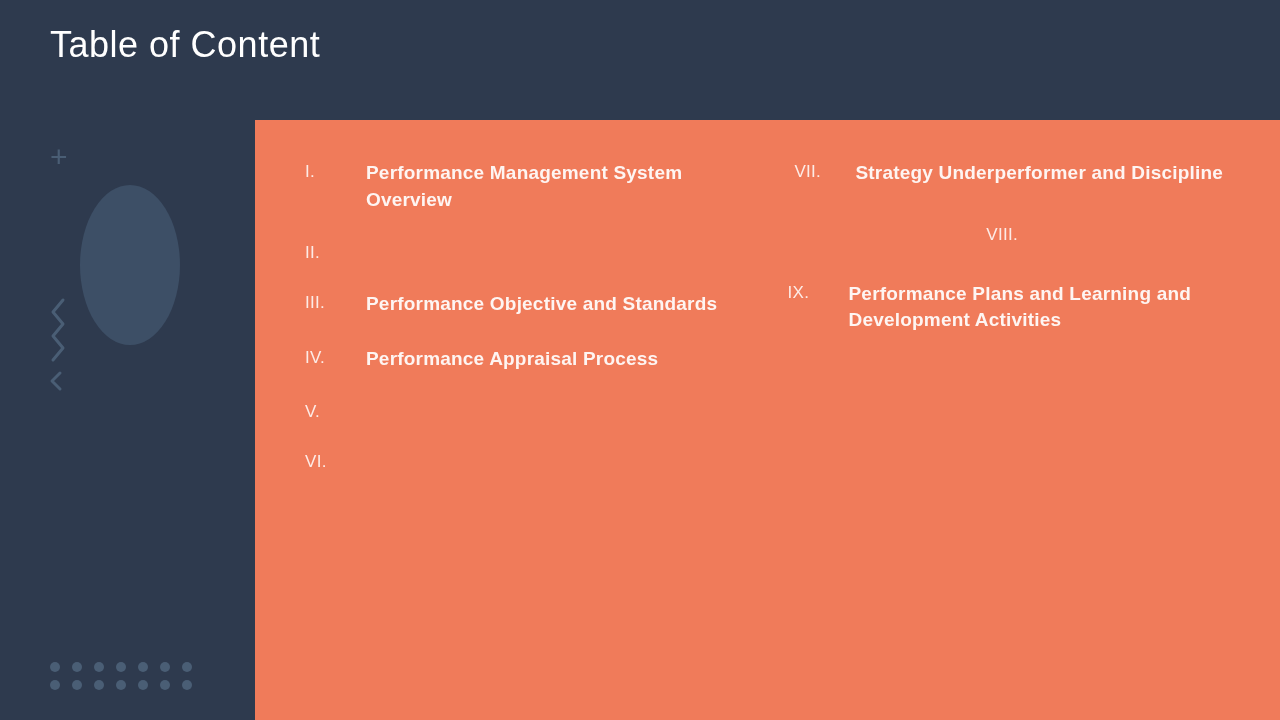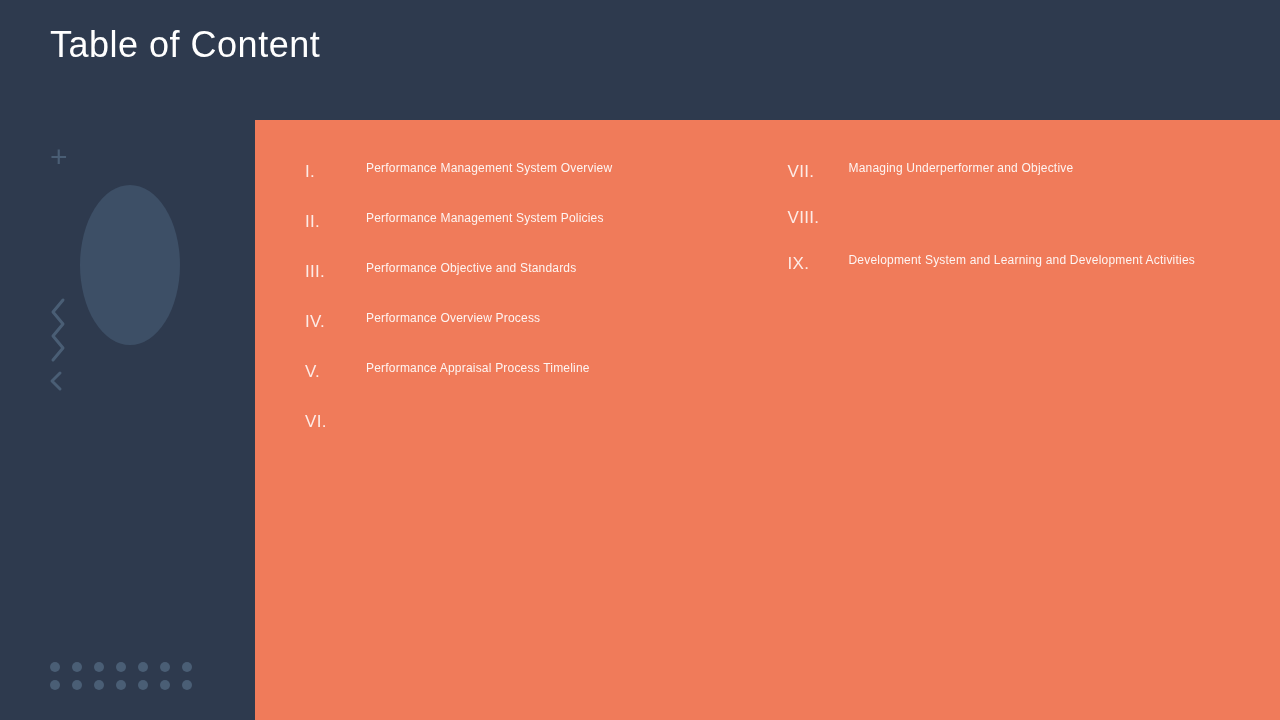--- a/index.html
+++ b/index.html
@@ -117,42 +117,43 @@
 
     .left-column {
       display: flex;
       flex-direction: column;
       gap: 28px;
     }
 
     .right-column {
       display: flex;
       flex-direction: column;
-      gap: 24px;
+      gap: 36px;
+      align-items: center;
     }
 
     .toc-item {
       display: flex;
       gap: 16px;
       align-items: flex-start;
     }
 
     .toc-number {
       font-size: 17px;
       color: rgba(255,255,255,0.85);
       font-weight: 400;
       min-width: 45px;
       padding-top: 2px;
       letter-spacing: 0.3px;
     }
 
     .toc-label {
-      font-size: 12px;
+      font-size: 19px;
       color: rgba(255,255,255,0.92);
-      font-weight: 400;
+      font-weight: 700;
       line-height: 1.4;
       letter-spacing: 0.2px;
     }
   </style>
 </head>
 <body>
 
 <div class="slide">
 
   <div class="title-area">
@@ -200,57 +201,55 @@
 
     <div class="left-column">
 
       <div class="toc-item">
         <span class="toc-number">I.</span>
         <span class="toc-label">Performance Management System Overview</span>
       </div>
 
       <div class="toc-item">
         <span class="toc-number">II.</span>
-        <span class="toc-label">Performance Management System Policies</span>
       </div>
 
       <div class="toc-item">
         <span class="toc-number">III.</span>
         <span class="toc-label">Performance Objective and Standards</span>
       </div>
 
       <div class="toc-item">
         <span class="toc-number">IV.</span>
-        <span class="toc-label">Performance Overview Process</span>
+        <span class="toc-label">Performance Appraisal Process</span>
       </div>
 
       <div class="toc-item">
         <span class="toc-number">V.</span>
-        <span class="toc-label">Performance Appraisal Process Timeline</span>
       </div>
 
       <div class="toc-item">
         <span class="toc-number">VI.</span>
       </div>
 
     </div>
 
     <div class="right-column">
 
       <div class="toc-item">
         <span class="toc-number">VII.</span>
-        <span class="toc-label">Managing Underperformer and Objective</span>
+        <span class="toc-label">Strategy Underperformer and Discipline</span>
       </div>
 
       <div class="toc-item">
         <span class="toc-number">VIII.</span>
       </div>
 
       <div class="toc-item">
         <span class="toc-number">IX.</span>
-        <span class="toc-label">Development System and Learning and Development Activities</span>
+        <span class="toc-label">Performance Plans and Learning and Development Activities</span>
       </div>
 
     </div>
 
   </div>
 
 </div>
 
 </body></html>

